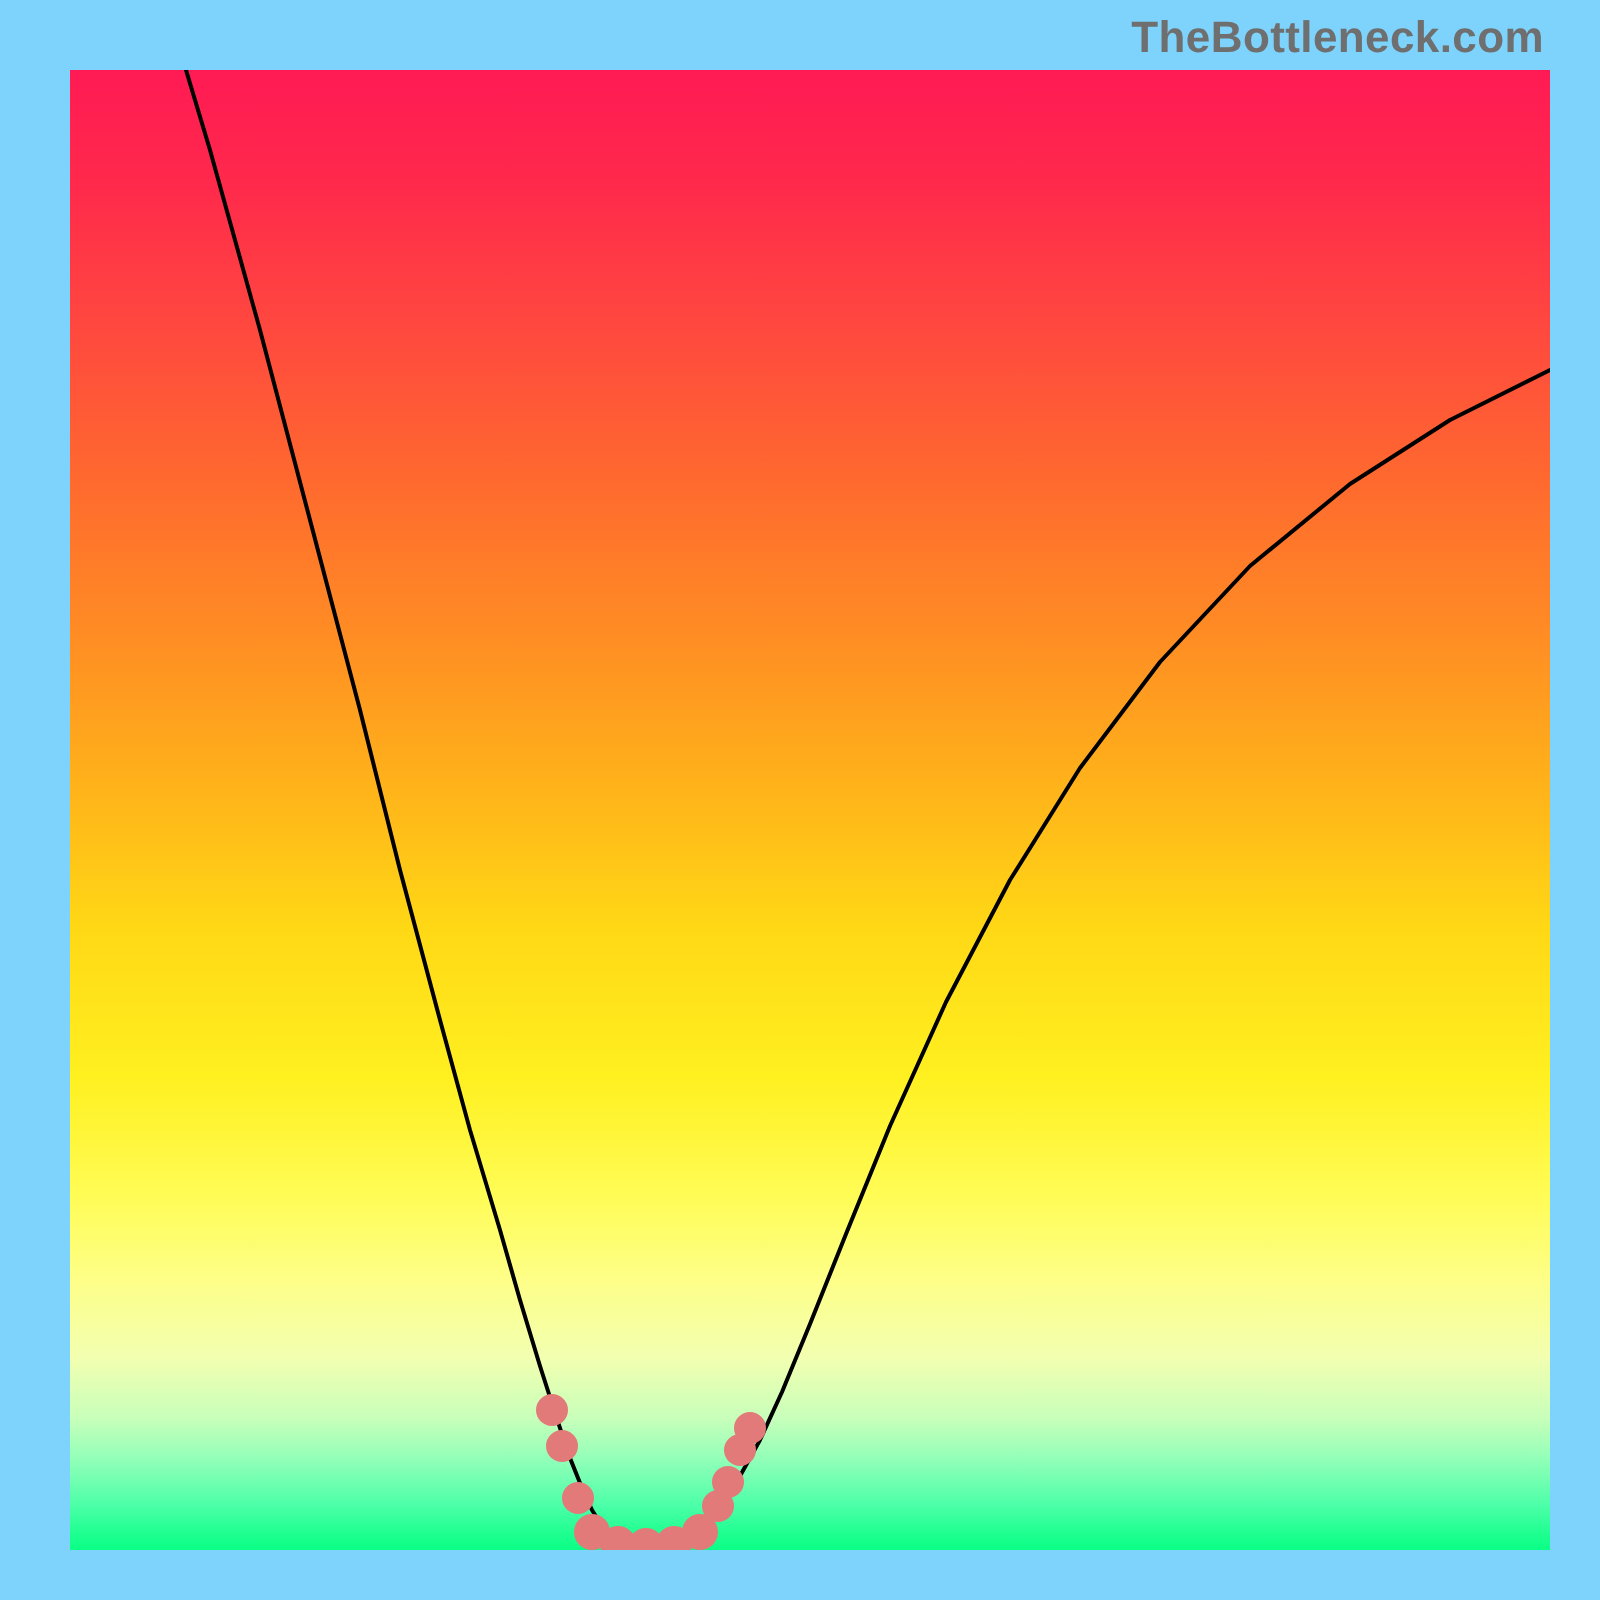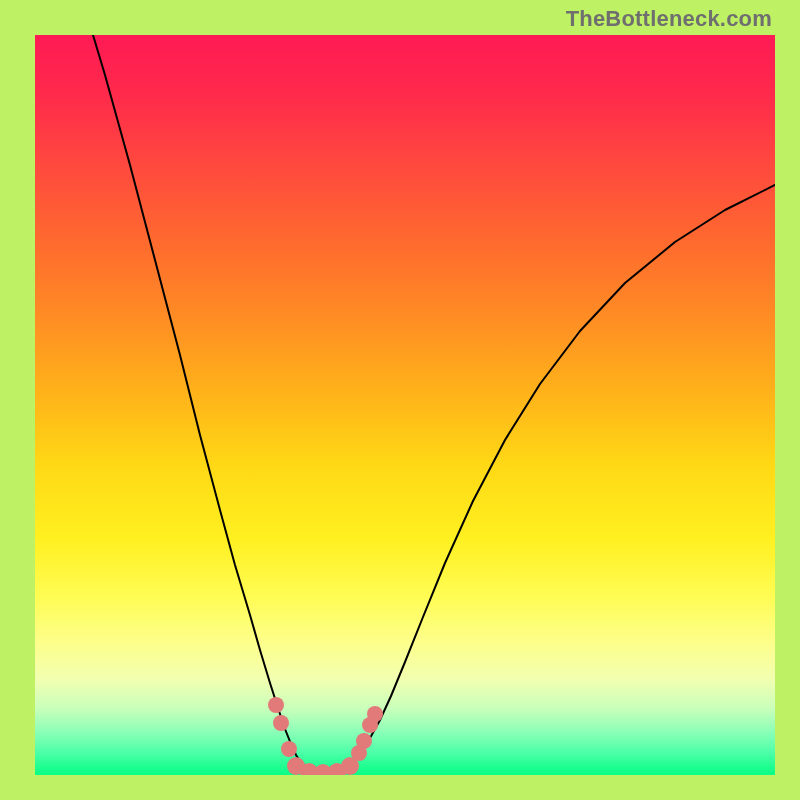--- a/index.html
+++ b/index.html
@@ -10,21 +10,21 @@
     overflow: hidden;
     background: #000;
     font-family: Arial, Helvetica, sans-serif;
   }
   .frame {
     position: absolute;
     left: 0;
     top: 0;
     width: 800px;
     height: 800px;
-    background: #bef264;
+    background: #7dd3fc;
   }
   .plot-area {
     position: absolute;
     left: 35px;
     top: 35px;
     width: 740px;
     height: 740px;
     overflow: hidden;
   }
   .gradient-bg {

